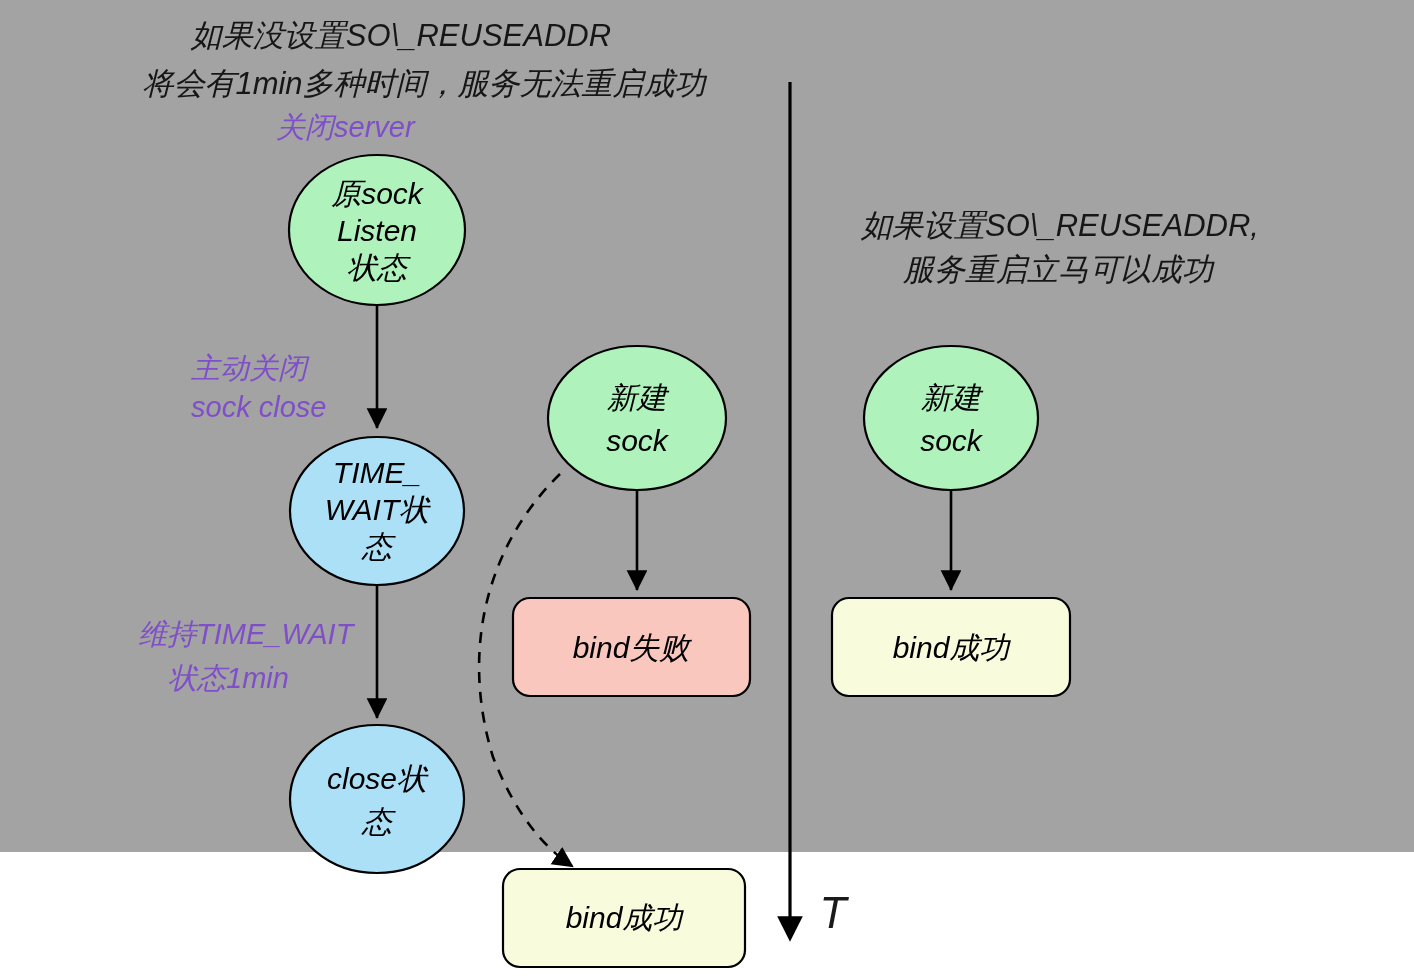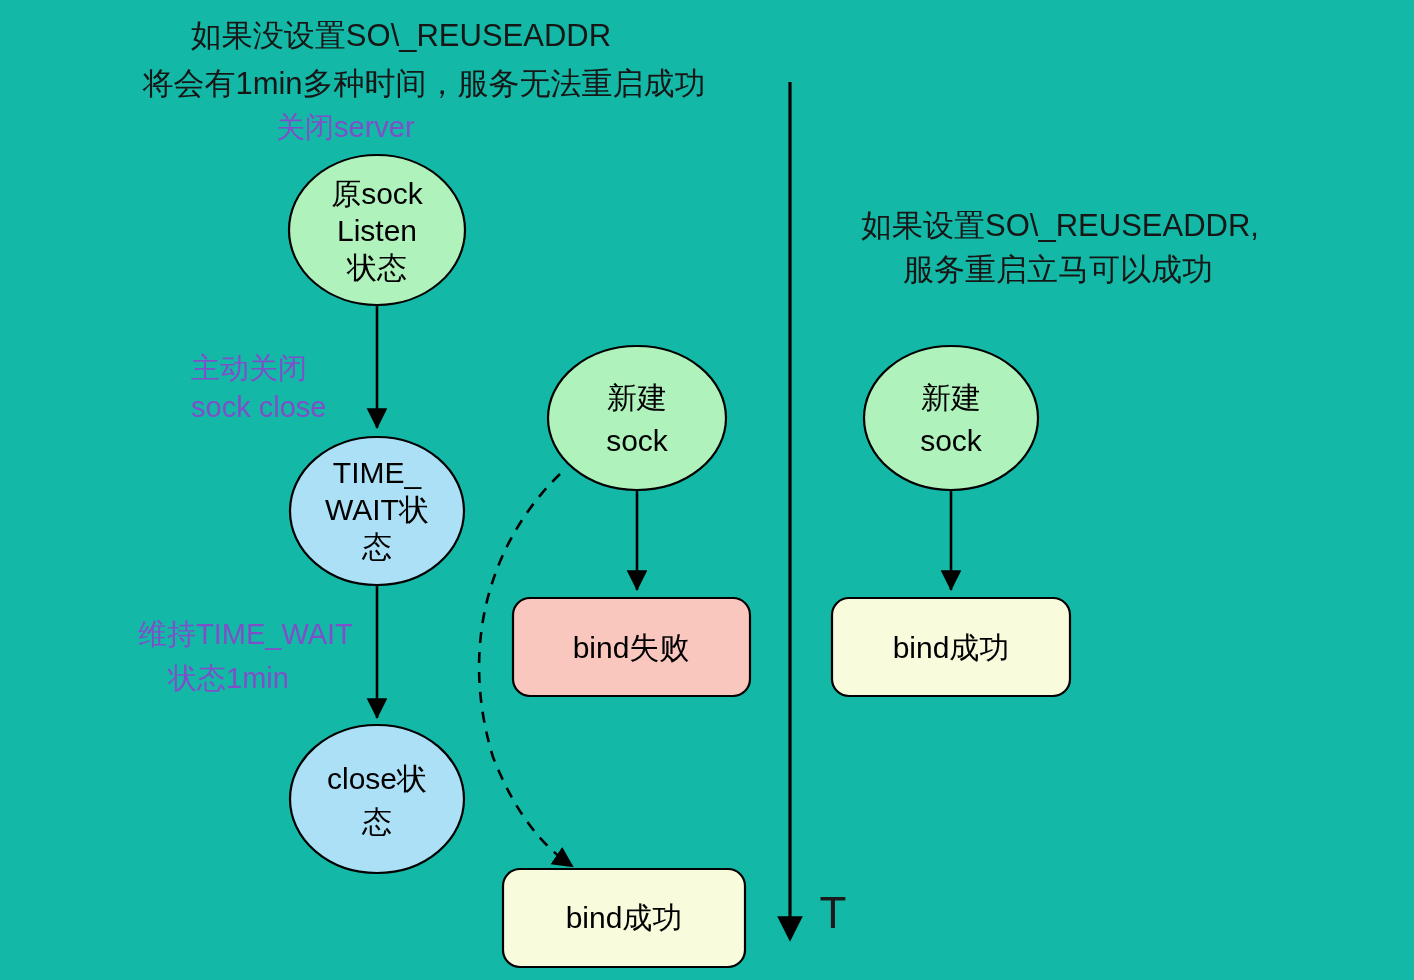--- a/index.html
+++ b/index.html
@@ -9,22 +9,23 @@
   }
   body {
     width: 1414px;
     height: 980px;
     font-family: "Liberation Sans", "DejaVu Sans", sans-serif;
     overflow: hidden;
   }
   #diagram-root {
     position: relative;
     width: 1414px;
-    height: 980px;
-    background: #14b8a6;
+    height: 852px;
+    background: #a3a3a3;
+    font-style: italic;
   }
   svg.diagram-canvas {
     position: absolute;
     left: 0;
     top: 0;
     width: 1414px;
     height: 980px;
   }
   .node-shape {
     stroke: #000000;

